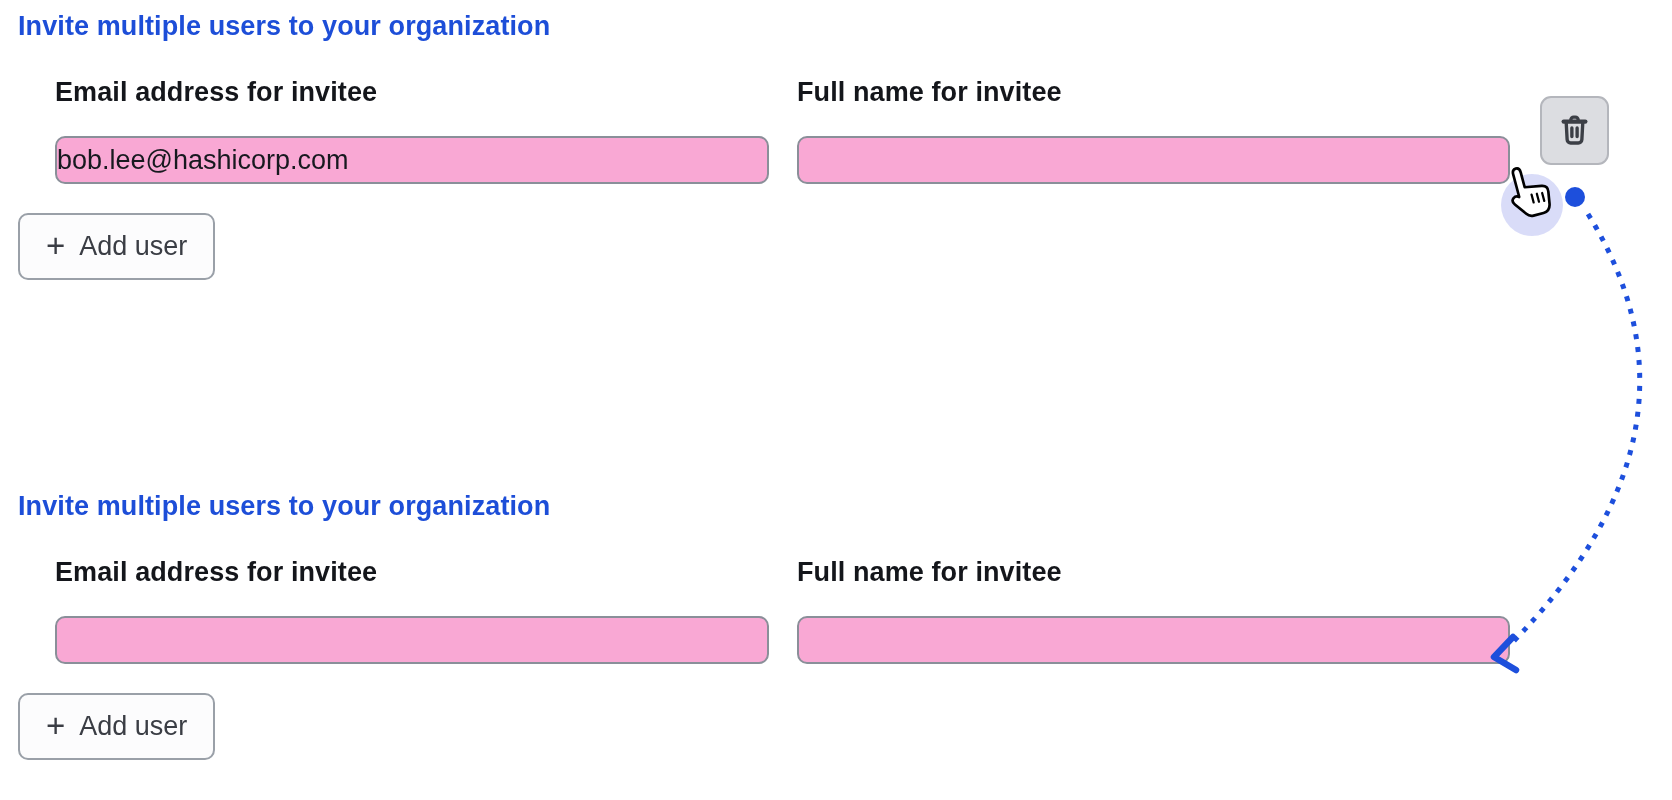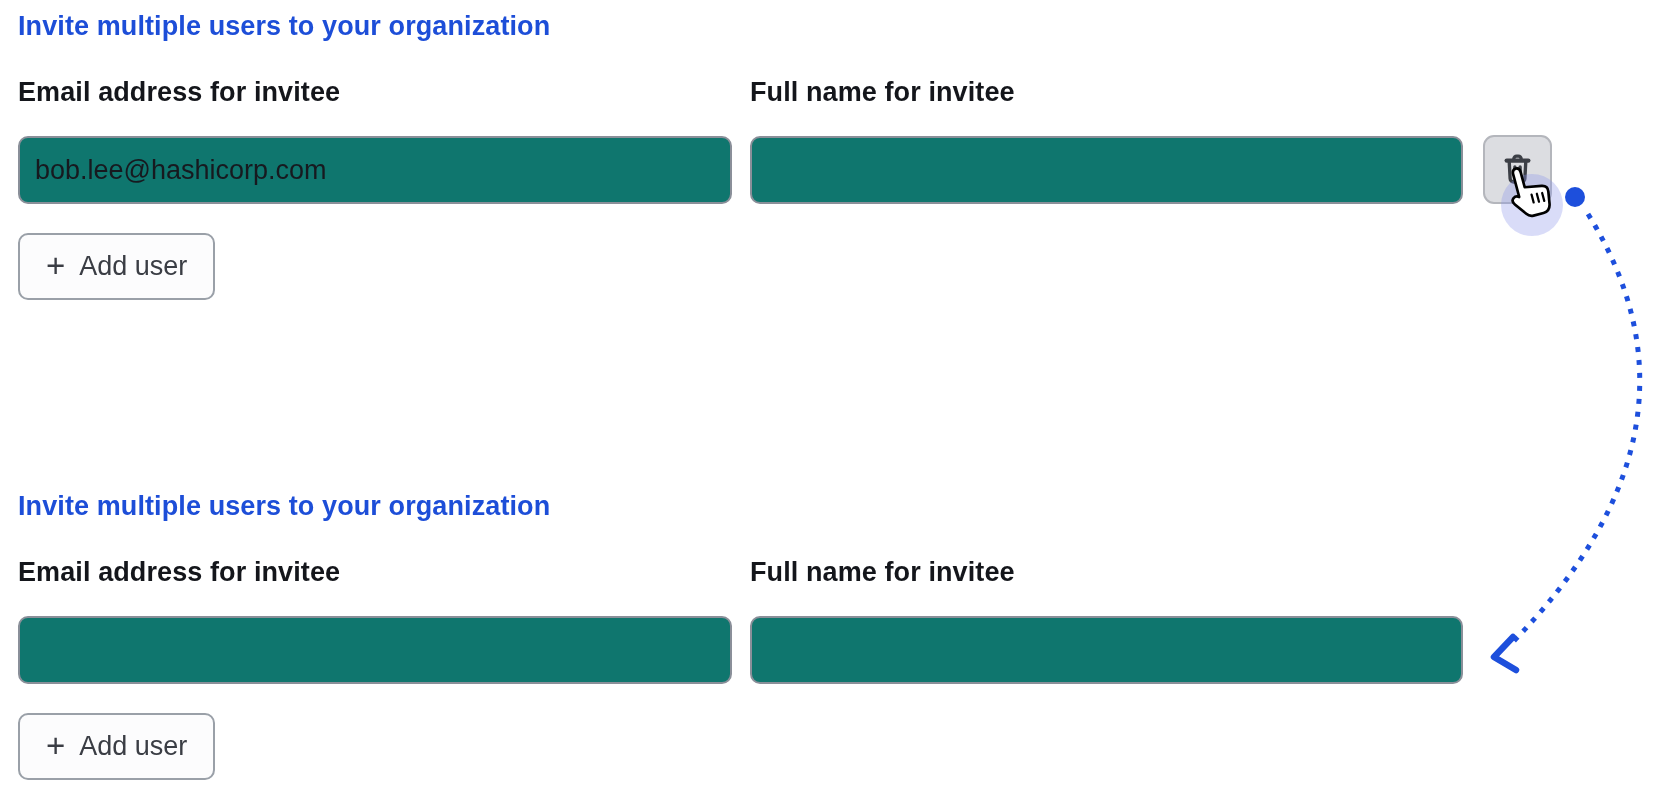--- a/index.html
+++ b/index.html
@@ -12,37 +12,38 @@
   }
   .form-section { position:absolute; left:18px; }
   .section-one { top:10px; }
   .section-two { top:490px; }
 
   .section-heading {
     font-size:27px; font-weight:700; line-height:33px;
     color:#1d4ed8; letter-spacing:0.1px;
   }
   .form-row {
-    display:flex; gap:18px; align-items:flex-end;
+    display:flex; gap:28px; align-items:center;
     margin-top:33px;
+    margin-left:37px;
   }
   .field { display:flex; flex-direction:column; }
   .field-label {
     font-size:27px; font-weight:700; line-height:33px;
     color:#14161b; margin-bottom:27px; letter-spacing:0.1px;
   }
   .text-input {
     box-sizing:border-box;
-    height:68px;
+    height:48px;
     border:2px solid #8a8f99;
     border-radius:10px;
-    background:#0f766e;
+    background:#f9a8d4;
     font-family:"Liberation Sans", sans-serif;
     font-size:27px; color:#17191f;
-    padding:0 15px;
+    padding:0 0;
     outline:none;
   }
   .email-input { width:714px; }
   .name-input { width:713px; }
 
   .delete-button {
     box-sizing:border-box;
     width:69px; height:69px;
     margin-left:2px;               
     border:2px solid #b4b6bc;

